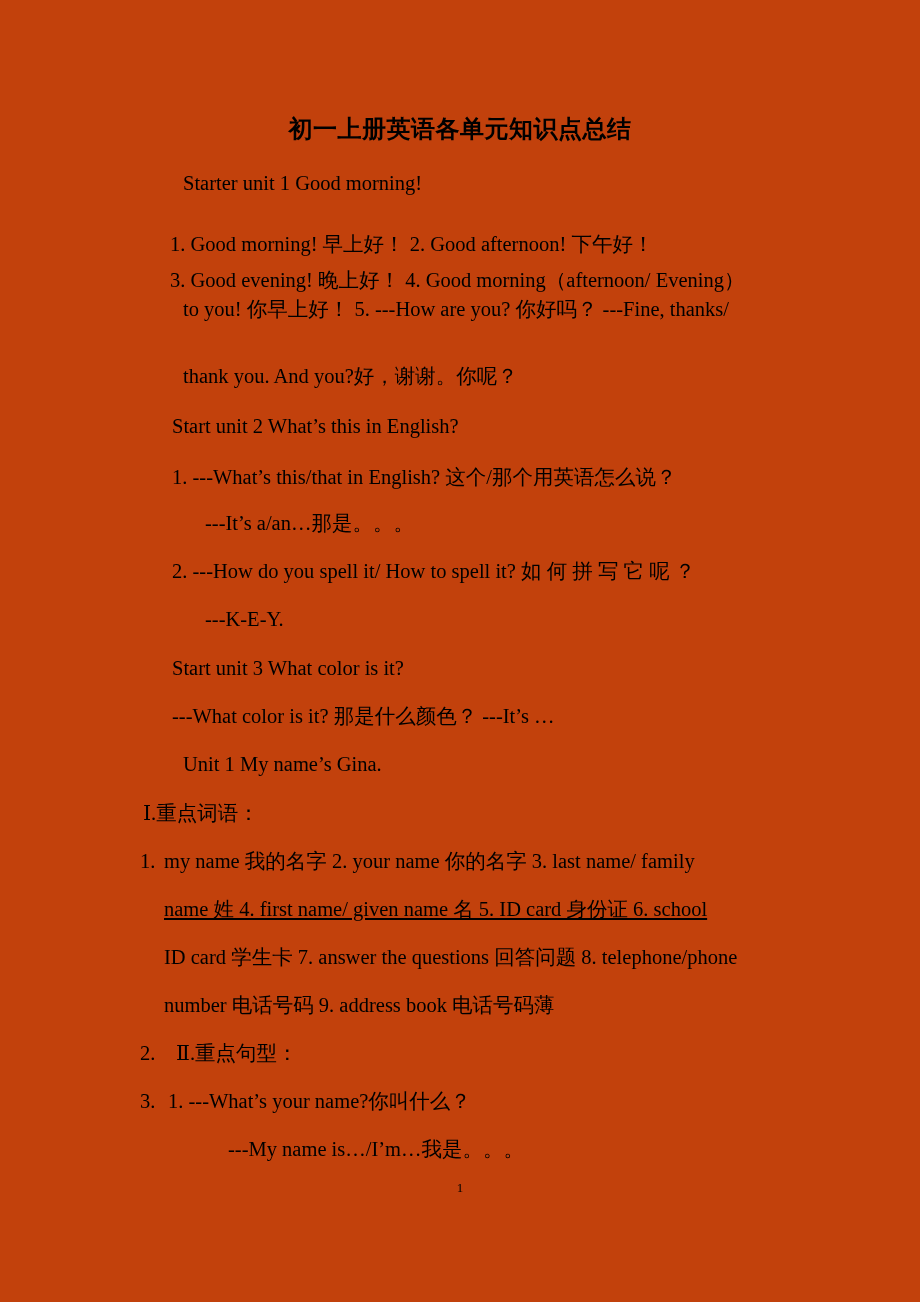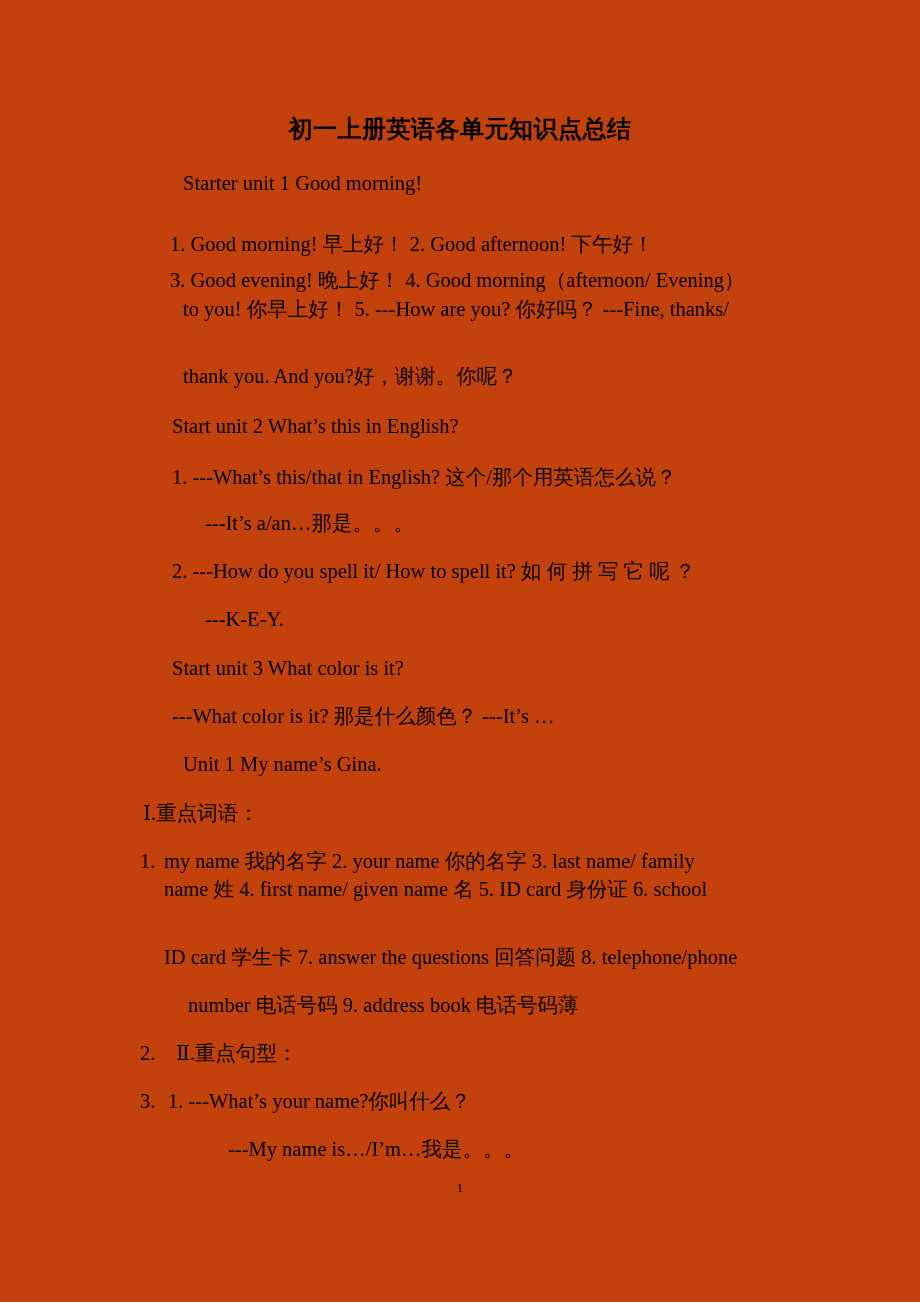--- a/index.html
+++ b/index.html
@@ -102,23 +102,23 @@
   <div class="line" style="left:172px; top:655px;">Start unit 3     What color is it?</div>
 
   <div class="line" style="left:172px; top:703px;">---What color is it?   那是什么颜色？   ---It’s …</div>
 
   <div class="line" style="left:183px; top:751px;">Unit 1 My name’s Gina.</div>
 
   <div class="line" style="left:143px; top:800px;">Ⅰ.重点词语：</div>
 
   <div class="listnum" style="left:140px; top:848px;">1.</div>
   <div class="line" style="left:164px; top:848px;">my name  我的名字  2. your name  你的名字    3. last name/ family</div>
-  <div class="line" style="left:164px; top:876px;">name  姓  4. first name/ given name  名  5. ID card  身份证    6. school</div>
+  <div class="line" style="left:164px; top:896px;text-decoration:underline;">name  姓  4. first name/ given name  名  5. ID card  身份证    6. school</div>
   <div class="line" style="left:164px; top:944px;">ID card  学生卡    7. answer the questions  回答问题  8. telephone/phone</div>
-  <div class="line" style="left:164px; top:992px;margin-left:24px;">number  电话号码  9. address book  电话号码薄</div>
+  <div class="line" style="left:164px; top:992px;">number  电话号码  9. address book  电话号码薄</div>
 
   <div class="listnum" style="left:140px; top:1040px;">2.</div>
   <div class="line" style="left:176px; top:1040px;">Ⅱ.重点句型：</div>
 
   <div class="listnum" style="left:140px; top:1088px;">3.</div>
   <div class="line" style="left:168px; top:1088px;">1. ---What’s your name?你叫什么？</div>
   <div class="line" style="left:228px; top:1136px;">---My name is…/I’m…我是。。。</div>
 
   <div class="page-num">1</div>
 

